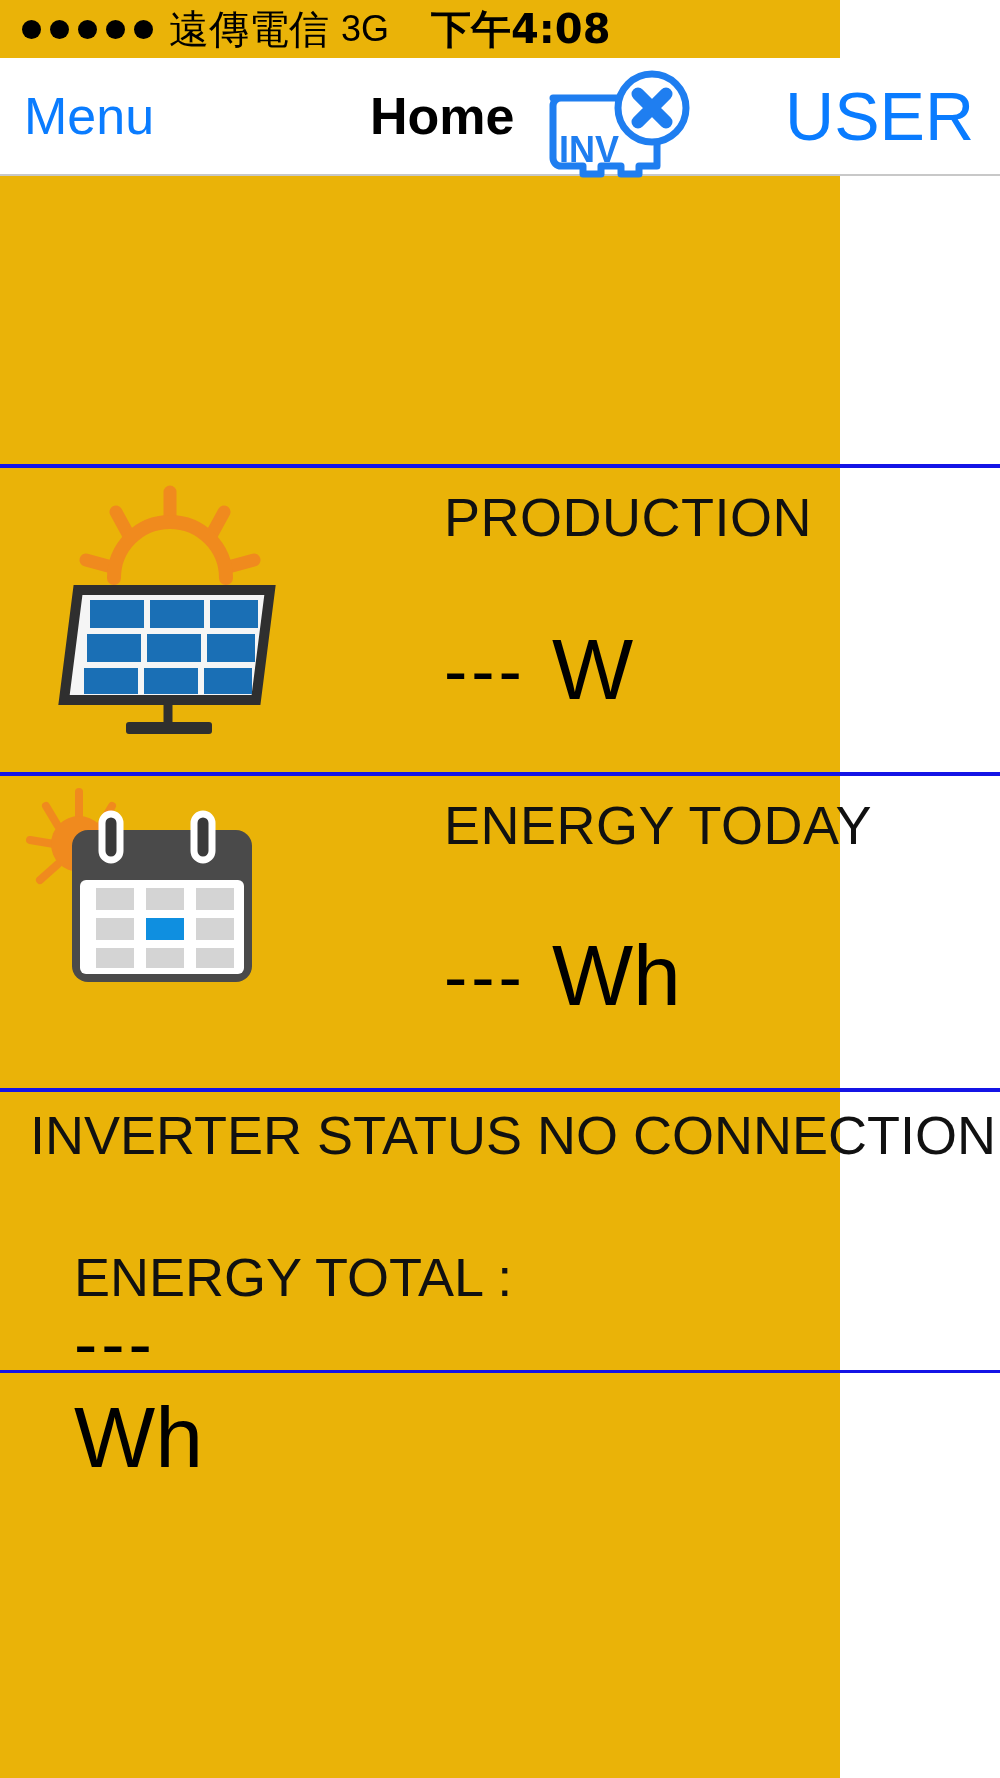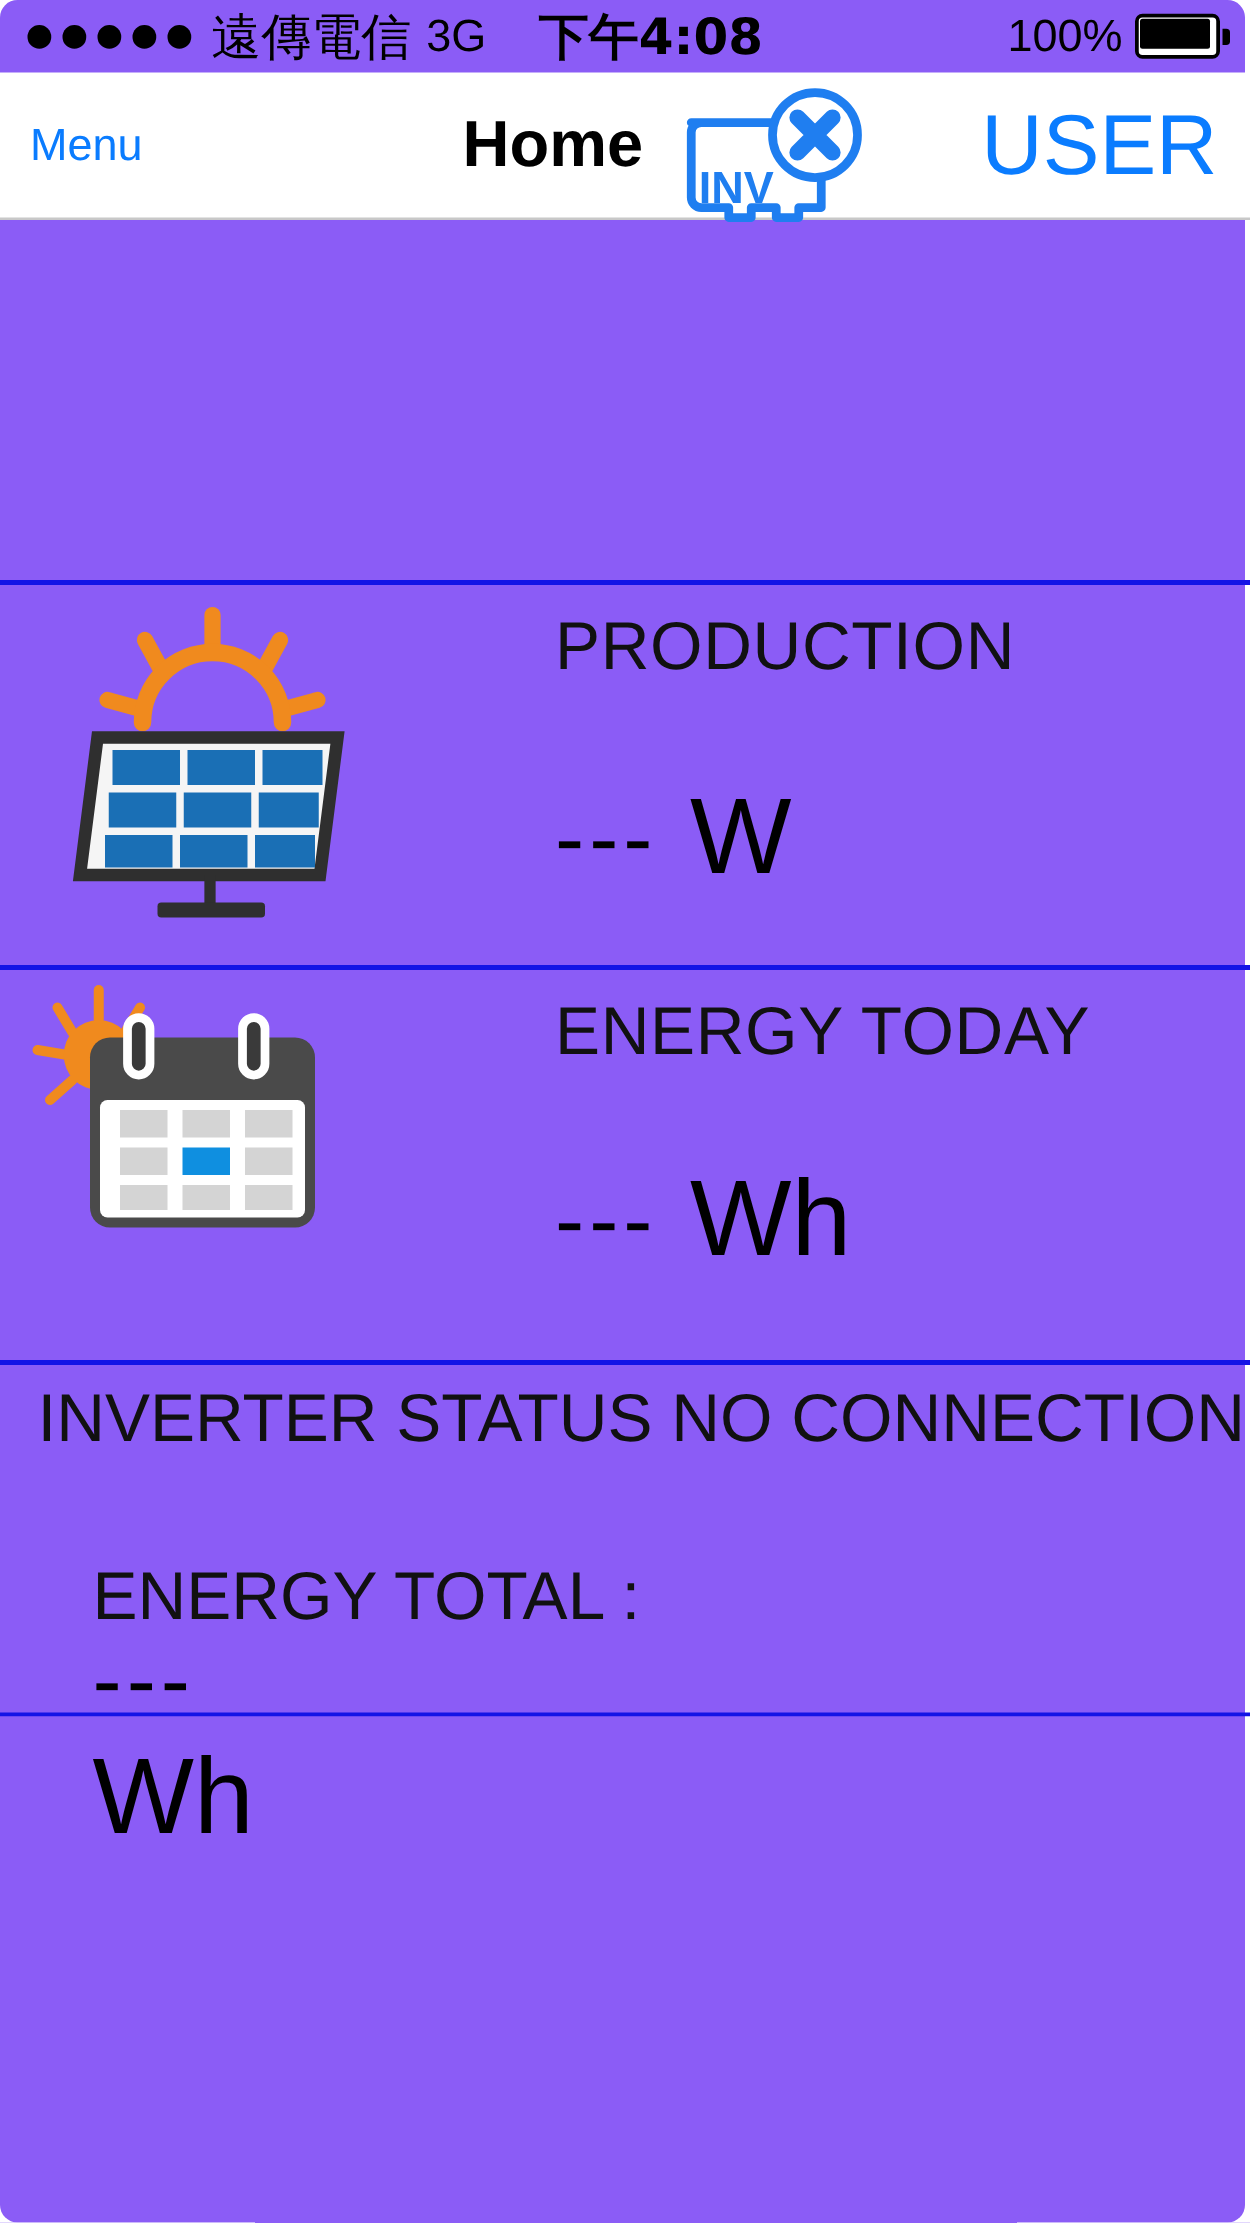--- a/index.html
+++ b/index.html
@@ -2,21 +2,21 @@
 <html><head>
 <meta charset="utf-8">
 <style>
   * { margin:0; padding:0; box-sizing:border-box; }
   html, body {
     width:1000px; height:1778px;
     background:#ffffff;
     font-family:"Liberation Sans", sans-serif;
     overflow:hidden;
   }
-  #app { position:relative; width:996px; height:1778px; background:#8b5cf6;border-radius:14px; }
+  #app { position:relative; width:840px; height:1778px; background:#eab308; }
 
   
   .statusbar {
     position:absolute; left:0; top:0; width:1000px; height:58px;
     display:flex; align-items:center;
   }
   .sb-dots { display:flex; gap:9px; margin-left:22px; align-items:center; }
   .sb-dot { width:19px; height:19px; border-radius:50%; background:#000; }
   .sb-carrier { font-size:40px; color:#000; margin-left:16px; letter-spacing:0px;
                 font-family:"DejaVu Sans", sans-serif; font-weight:500; }
@@ -33,21 +33,21 @@
   .batt-cap { position:absolute; left:70px; top:12px; width:6px; height:13px;
               background:#000; border-radius:0 3px 3px 0; }
 
   
   .navbar {
     position:absolute; left:0; top:58px; width:1000px; height:118px;
     border-bottom:2px solid #c8c8c8; background:#fff;
   }
   .nav-menu {
     position:absolute; left:24px; top:50%; transform:translateY(-50%);
-    font-size:36px; color:#0a7cff; font-weight:400; cursor:pointer;
+    font-size:52px; color:#0a7cff; font-weight:400; cursor:pointer;
   }
   .nav-title {
     position:absolute; left:370px; top:50%; transform:translateY(-50%);
     font-size:52px; color:#000; font-weight:700;
   }
   .nav-user {
     position:absolute; right:26px; top:50%; transform:translateY(-50%);
     font-size:68px; color:#0a7cff; font-weight:400; cursor:pointer;
   }
   .inv-icon {
@@ -100,28 +100,20 @@
     <div class="sb-dots">
       <span class="sb-dot"></span>
       <span class="sb-dot"></span>
       <span class="sb-dot"></span>
       <span class="sb-dot"></span>
       <span class="sb-dot"></span>
     </div>
     <span class="sb-carrier">遠傳電信</span>
     <span class="sb-net">3G</span>
     <span class="sb-time">下午4:08</span>
-    <div class="sb-right">
-      <span class="sb-batt-pct">100%</span>
-      <span class="batt">
-        <span class="batt-body"></span>
-        <span class="batt-fill"></span>
-        <span class="batt-cap"></span>
-      </span>
-    </div>
   </div>
 
   <div class="navbar">
     <div class="nav-menu">Menu</div>
     <div class="nav-title">Home</div>
 
     <div class="inv-icon">
       <svg width="150" height="105" viewBox="0 0 150 105">
         <path d="M8 26 h96 a8 8 0 0 1 8 8 v60 h-18 v8 h-18 v-8 h-20 v8 h-18 v-8 h-22 a8 8 0 0 1 -8 -8 v-52 a8 8 0 0 1 8 -8 z" fill="none" stroke="#1f7ef0" stroke-width="7" stroke-linejoin="round"></path>
         <text x="14" y="90" font-family="Liberation Sans, sans-serif" font-size="36" font-weight="700" fill="#1f7ef0">INV</text>

